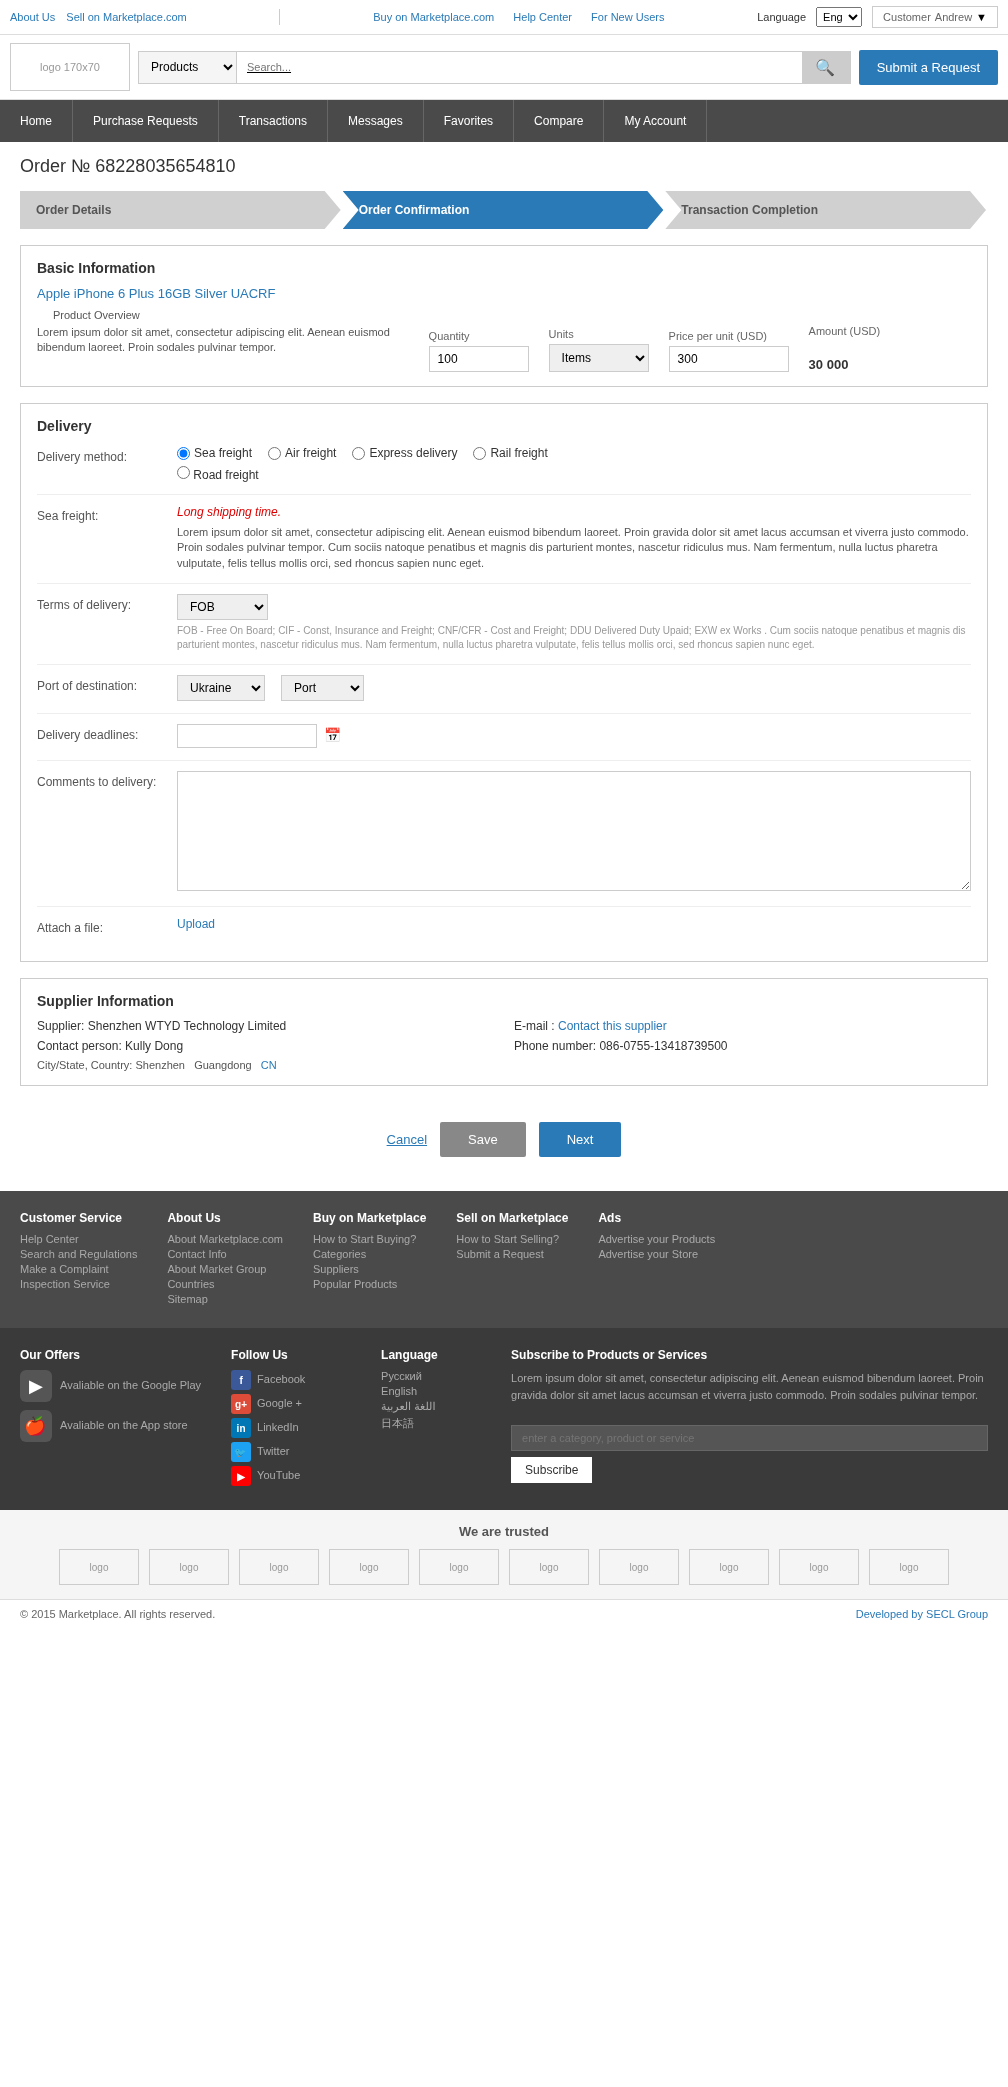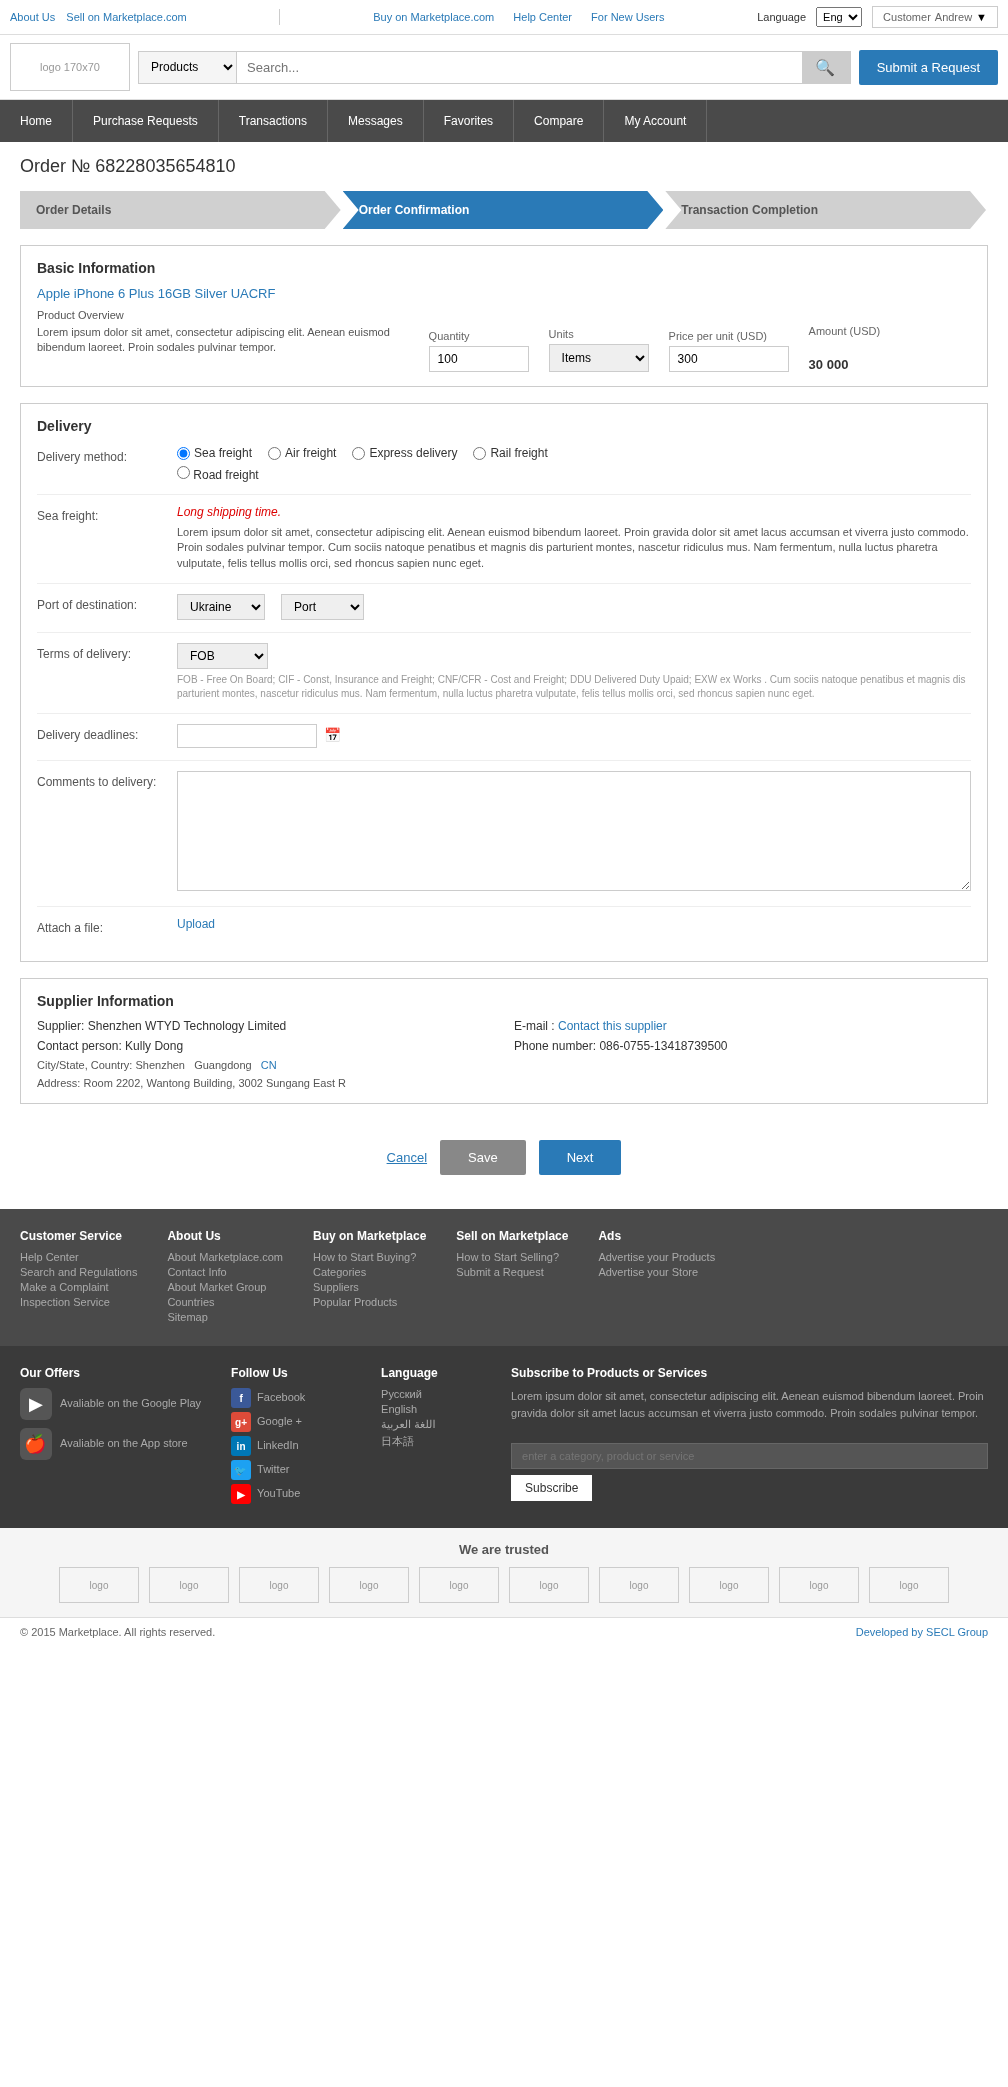--- a/index.html
+++ b/index.html
@@ -12,21 +12,21 @@
     .top-bar-right { display: flex; align-items: center; gap: 10px; font-size: 11px; }
     .language-select { font-size: 11px; padding: 2px; }
     .customer-btn { background: #fff; border: 1px solid #ccc; padding: 4px 10px; cursor: pointer; font-size: 11px; display: flex; align-items: center; gap: 4px; }
     .customer-btn span { color: #666; }
 
     
     .search-bar { display: flex; align-items: center; padding: 8px 10px; gap: 8px; border-bottom: 1px solid #ddd; }
     .logo-box { border: 1px solid #ccc; width: 120px; height: 48px; display: flex; align-items: center; justify-content: center; color: #999; font-size: 11px; flex-shrink: 0; }
     .search-inner { display: flex; flex: 1; border: 1px solid #ccc; }
     .search-inner select { border: none; border-right: 1px solid #ccc; padding: 6px 8px; font-size: 12px; background: #f5f5f5; }
-    .search-inner input { flex: 1; border: none; padding: 6px 10px; font-size: 13px; outline: none; }
+    .search-inner input { flex: 1; border: none; padding: 6px 10px; font-size: 11px; outline: none; text-decoration: underline; }
     .search-btn { background: #ccc; border: none; padding: 6px 14px; cursor: pointer; font-size: 16px; color: #555; }
     .submit-btn { background: #2a7ab7; color: #fff; border: none; padding: 10px 18px; cursor: pointer; font-size: 13px; white-space: nowrap; border-radius: 2px; }
 
     
     .main-nav { display: flex; background: #4a4a4a; }
     .main-nav a { color: #fff; text-decoration: none; padding: 14px 20px; font-size: 12px; border-right: 1px solid #666; }
 
     
     .page-content { padding: 14px 20px; }
     .order-title { font-size: 18px; color: #333; margin-bottom: 14px; font-weight: normal; }
@@ -34,21 +34,21 @@
     
     .steps { display: flex; margin-bottom: 16px; }
     .step { flex: 1; padding: 12px 16px; text-align: left; font-size: 12px; background: #d0d0d0; color: #555; position: relative; clip-path: polygon(0 0, calc(100% - 16px) 0, 100% 50%, calc(100% - 16px) 100%, 0 100%, 16px 50%); margin-right: 2px; font-weight: bold; }
     .step:first-child { clip-path: polygon(0 0, calc(100% - 16px) 0, 100% 50%, calc(100% - 16px) 100%, 0 100%); }
     .step.active { background: #2a7ab7; color: #fff; }
 
     
     .section { border: 1px solid #ccc; margin-bottom: 16px; padding: 14px 16px; }
     .section-title { font-size: 14px; font-weight: bold; margin-bottom: 10px; }
     .product-name { font-size: 13px; color: #2a7ab7; margin-bottom: 8px; }
-    .product-overview-label { font-size: 11px; color: #555; margin-bottom: 4px; }
+    .product-overview-label { font-size: 11px; color: #555; margin-bottom: 4px; margin-left: 16px; }
     .product-desc { font-size: 11px; color: #555; line-height: 1.4; }
     .product-info-col { }
     .product-info-col label { font-size: 11px; color: #666; display: block; margin-bottom: 4px; }
     .product-info-col input, .product-info-col select { border: 1px solid #ccc; padding: 5px 8px; font-size: 12px; }
     .amount-val { font-size: 13px; font-weight: bold; margin-top: 20px; }
 
     
     .delivery-section { border: 1px solid #ccc; margin-bottom: 16px; padding: 14px 16px; }
     .delivery-title { font-size: 14px; font-weight: bold; margin-bottom: 12px; }
     .delivery-methods { display: flex; flex-wrap: wrap; gap: 16px; margin-bottom: 10px; }
@@ -227,53 +227,53 @@
 
     <div class="field-row">
       <div class="field-label">Sea freight:</div>
       <div class="field-content">
         <div class="sea-freight-note">Long shipping time.</div>
         <p>Lorem ipsum dolor sit amet, consectetur adipiscing elit. Aenean euismod bibendum laoreet. Proin gravida dolor sit amet lacus accumsan et viverra justo commodo. Proin sodales pulvinar tempor. Cum sociis natoque penatibus et magnis dis parturient montes, nascetur ridiculus mus. Nam fermentum, nulla luctus pharetra vulputate, felis tellus mollis orci, sed rhoncus sapien nunc eget.</p>
       </div>
     </div>
 
     <div class="field-row">
+      <div class="field-label">Terms of delivery:</div>
+      <div class="field-content">
+        <select>
+          <option>FOB</option>
+          <option>CIF</option>
+          <option>CNF/CFR</option>
+          <option>DDU</option>
+          <option>EXW</option>
+        </select>
+        <div class="terms-note">FOB - Free On Board; CIF - Const, Insurance and Freight; CNF/CFR - Cost and Freight; DDU Delivered Duty Upaid; EXW ex Works . Cum sociis natoque penatibus et magnis dis parturient montes, nascetur ridiculus mus. Nam fermentum, nulla luctus pharetra vulputate, felis tellus mollis orci, sed rhoncus sapien nunc eget.</div>
+      </div>
+    </div>
+
+    <div class="field-row">
       <div class="field-label">Port of destination:</div>
       <div class="field-content">
         <div class="port-row">
           <select>
             <option>Ukraine</option>
             <option>Germany</option>
             <option>China</option>
             <option>USA</option>
           </select>
           <select>
             <option>Port</option>
             <option>Odessa</option>
             <option>Kherson</option>
           </select>
         </div>
       </div>
     </div>
 
     <div class="field-row">
-      <div class="field-label">Terms of delivery:</div>
-      <div class="field-content">
-        <select>
-          <option>FOB</option>
-          <option>CIF</option>
-          <option>CNF/CFR</option>
-          <option>DDU</option>
-          <option>EXW</option>
-        </select>
-        <div class="terms-note">FOB - Free On Board; CIF - Const, Insurance and Freight; CNF/CFR - Cost and Freight; DDU Delivered Duty Upaid; EXW ex Works . Cum sociis natoque penatibus et magnis dis parturient montes, nascetur ridiculus mus. Nam fermentum, nulla luctus pharetra vulputate, felis tellus mollis orci, sed rhoncus sapien nunc eget.</div>
-      </div>
-    </div>
-
-    <div class="field-row">
       <div class="field-label">Delivery deadlines:</div>
       <div class="field-content">
         <input type="text" class="date-input" placeholder="" style="">
         <span style="cursor:pointer; font-size:14px; margin-left:4px;">📅</span>
       </div>
     </div>
 
     <div class="field-row">
       <div class="field-label">Comments to delivery:</div>
       <div class="field-content">
@@ -310,24 +310,20 @@
       </div>
     </div>
     <div class="supplier-addr">
       <span>City/State, Country:</span>
       <span>Shenzhen</span>
       &nbsp;
       <span>Guangdong</span>
       &nbsp;
       <a href="#" class="contact-link">CN</a>
     </div>
-    <div class="supplier-addr">
-      <span>Address:</span>
-      <span>Room 2202, Wantong Building, 3002 Sungang East R</span>
-    </div>
   </div>
 
   <div class="action-buttons">
     <button class="btn-cancel">Cancel</button>
     <button class="btn-save">Save</button>
     <button class="btn-next">Next</button>
   </div>
 
 </div>
 

